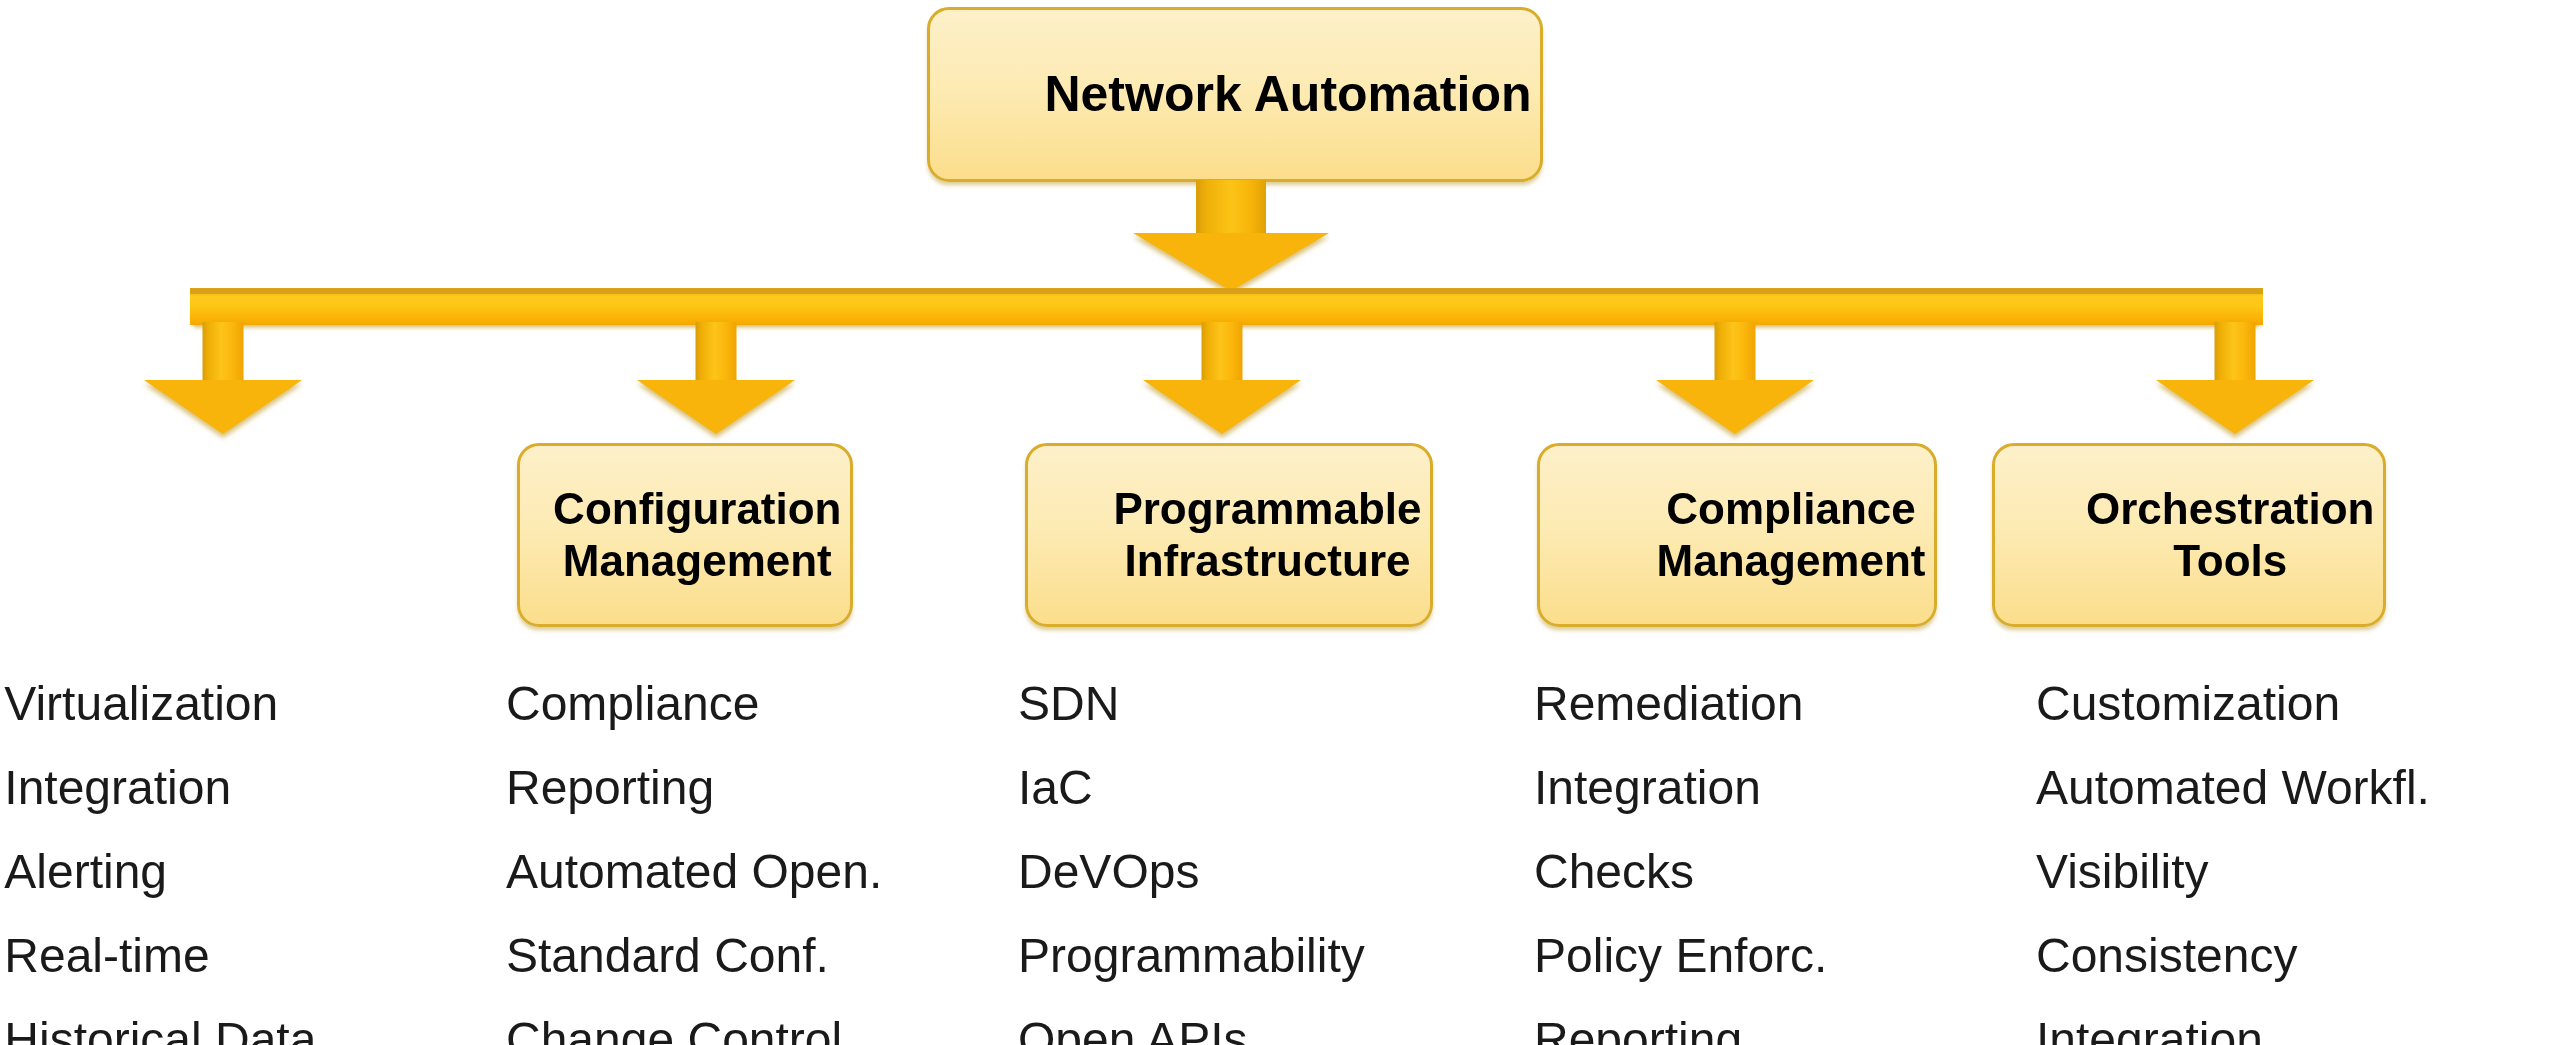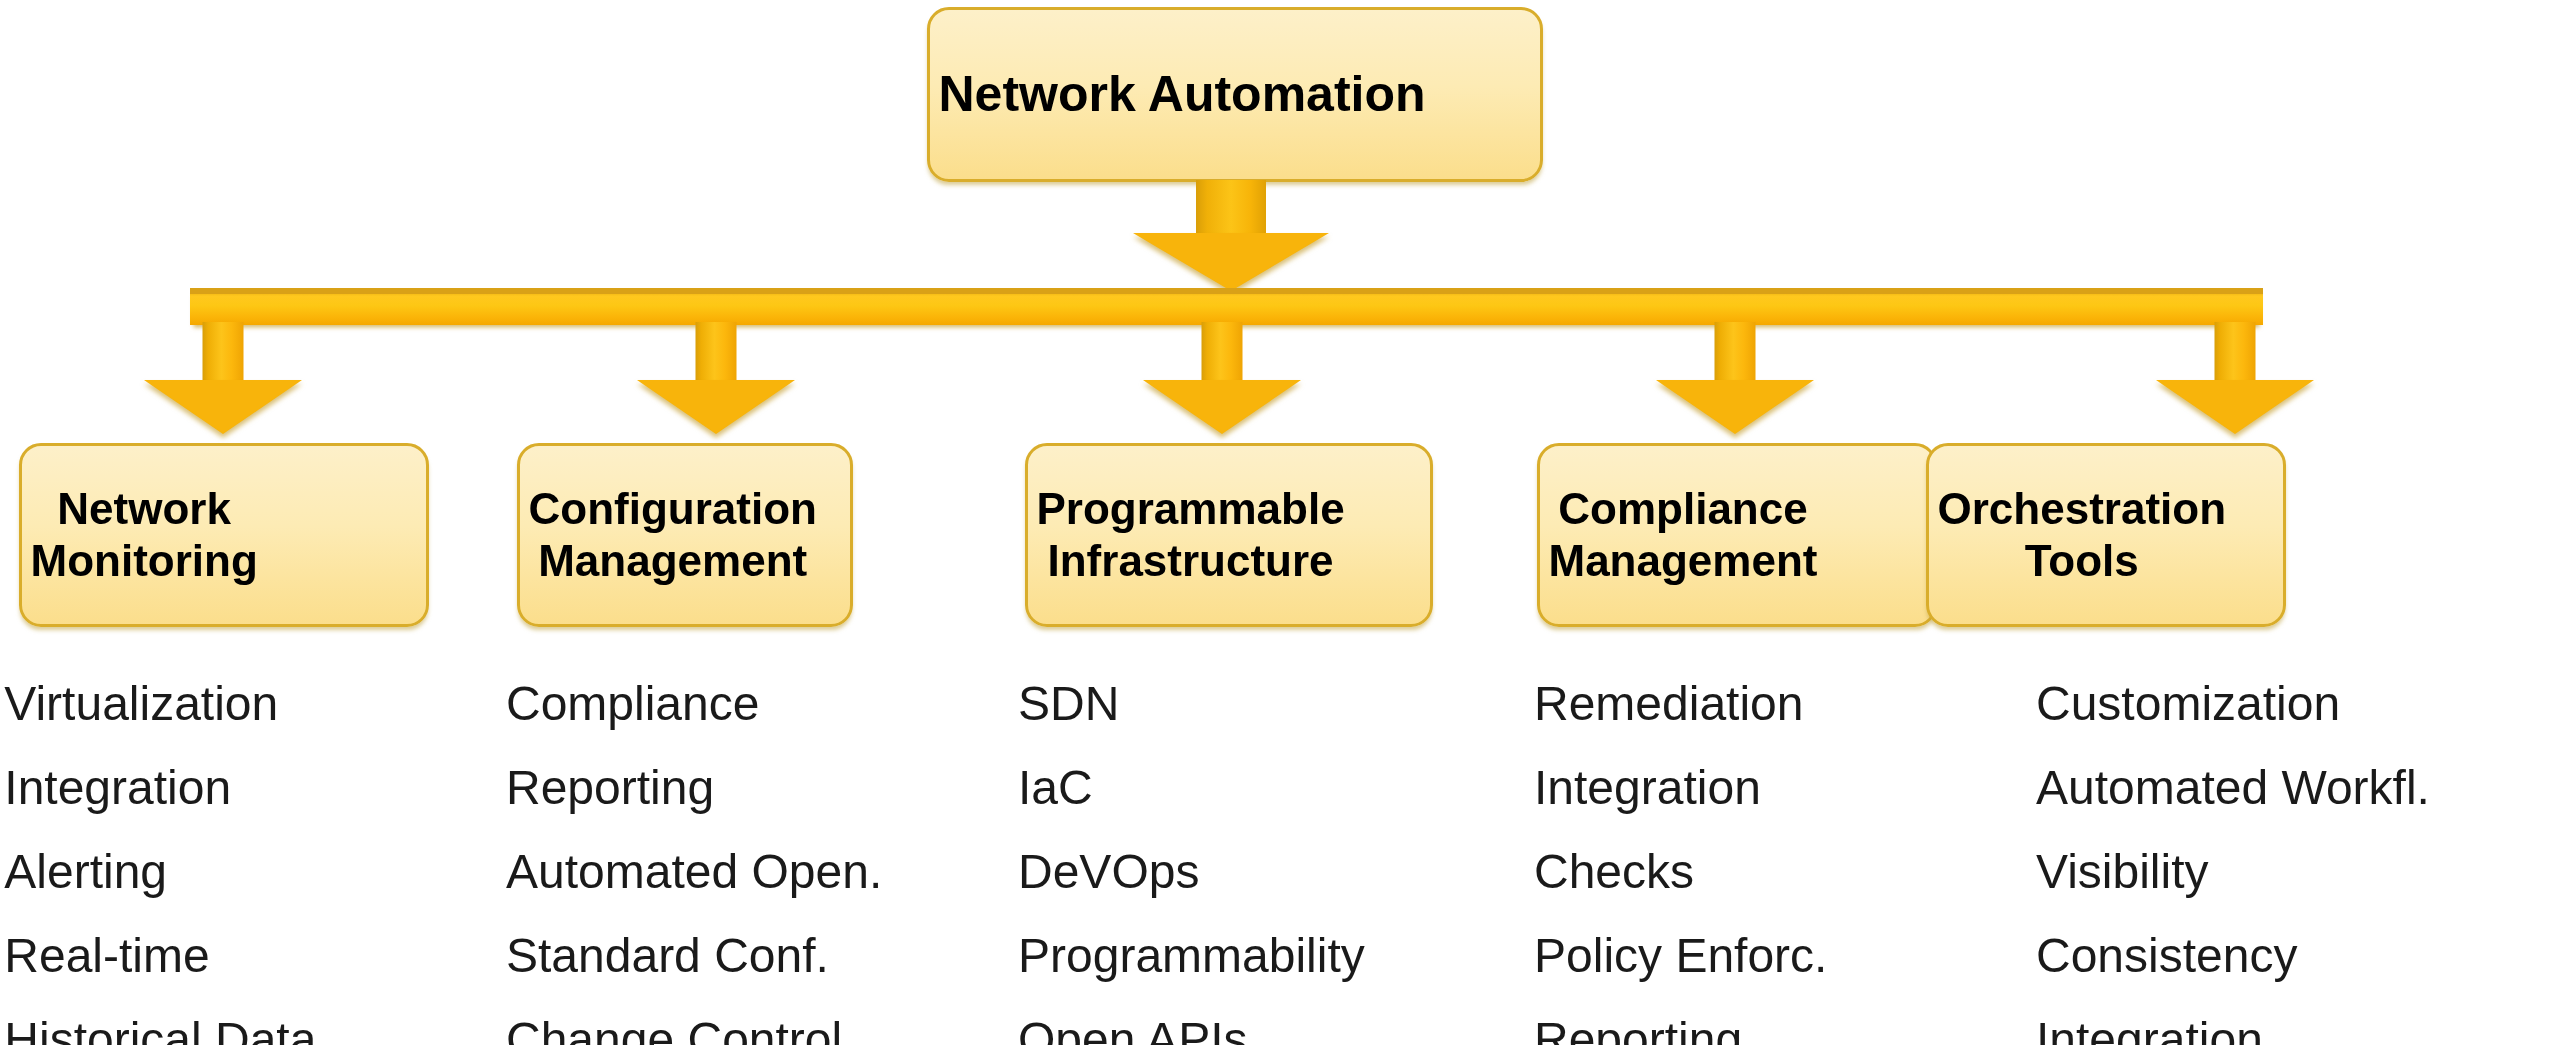--- a/index.html
+++ b/index.html
@@ -11,41 +11,41 @@
   #stage{position:absolute;left:0;top:0;width:2576px;height:1045px;background:#fff;}
 
   
   .node{
     position:absolute;
     box-sizing:border-box;
     border:3.4px solid #D9AD2B;
     border-radius:22px;
     background:linear-gradient(180deg,#FDF0C9 0%,#FDEBB4 45%,#FBDE8C 100%);
     box-shadow:0 4.3px 4.3px -1.7px rgba(190,160,60,.55);
-    display:flex;align-items:center;justify-content:flex-start;
+    display:flex;align-items:center;justify-content:flex-end;
     text-align:center;
     color:#000;
     font-weight:bold;
     line-height:1.18;
   }
   .node-inner{padding:0 8.5px;white-space:pre-line;}
 
   #root-node{
     left:927px;top:6.8px;width:616px;height:175px;
     font-size:50px;
   }
   .child-node{
     top:443px;height:184px;
     font-size:44px;
   }
   #child-0{left:19px;width:410px;}
   #child-1{left:517px;width:336px;}
   #child-2{left:1025px;width:408px;}
   #child-3{left:1537px;width:400px;}
-  #child-4{left:1926px;width:360px;}
+  #child-4{left:1992px;width:394px;}
 
   
   #hbar{
     position:absolute;
     left:190px;top:288px;width:2073px;height:37px;
     background:linear-gradient(180deg,
        #E3A207 0%, #E9AC0B 8%,
        #FFC81E 22%, #FDC714 48%,
        #FBB508 78%, #F5A800 100%);
     box-shadow:0 5.1px 4.3px -2.6px rgba(185,140,10,.6);
@@ -133,24 +133,20 @@
   </div>
   <div class="arrow fan" id="fan-3">
     <span class="shaft"></span>
     <span class="head"></span>
   </div>
   <div class="arrow fan" id="fan-4">
     <span class="shaft"></span>
     <span class="head"></span>
   </div>
 
-  <div class="node child-node" id="child-0">
-    <span class="node-inner">Network
-Monitoring</span>
-  </div>
   <div class="node child-node" id="child-1">
     <span class="node-inner">Configuration
 Management</span>
   </div>
   <div class="node child-node" id="child-2">
     <span class="node-inner">Programmable
 Infrastructure</span>
   </div>
   <div class="node child-node" id="child-3">
     <span class="node-inner">Compliance

